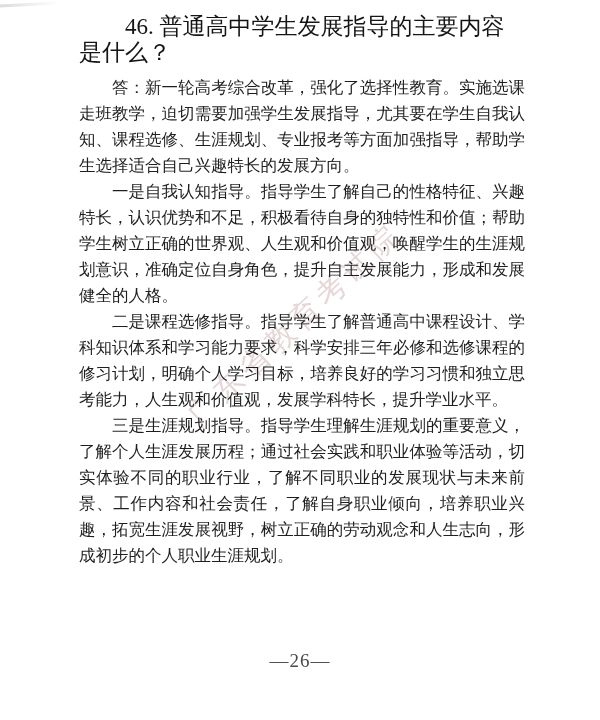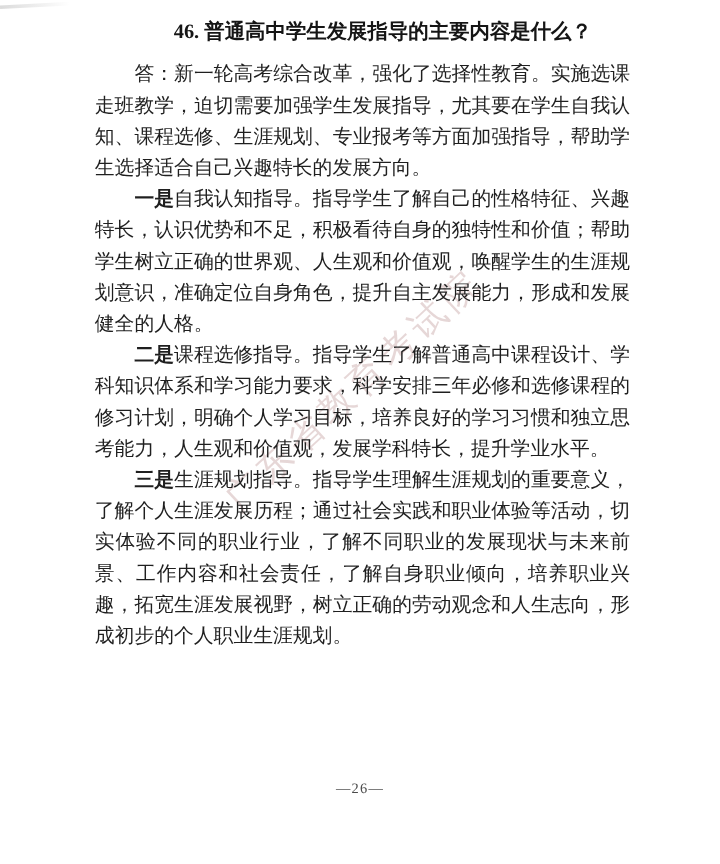--- a/index.html
+++ b/index.html
@@ -29,57 +29,57 @@
     position: absolute;
     left: 79px;
     top: 14px;
     width: 446px;
     color: #1f1f1f;
     font-size: 16.5px;
     line-height: 26px;
     text-align: justify;
   }
   .doc-title {
-    font-weight: bold;
-    font-size: 17px;
+    font-weight: normal;
+    font-size: 23px;
     text-indent: 2em;
     margin: 0 0 9px 0;
     color: #151515;
-    text-align: center;
+    text-align: left;
   }
   .content p {
     margin: 0;
     text-indent: 2em;
   }
   .lead {
     font-weight: normal;
   }
   .lead-bold {
-    font-weight: bold;
+    font-weight: normal;
   }
   .watermark {
     position: absolute;
     left: 295px;
     top: 325px;
     transform: translate(-50%, -50%) rotate(-43deg);
     transform-origin: center;
     font-size: 30px;
     letter-spacing: 5px;
     white-space: nowrap;
     color: rgba(192, 154, 154, 0.40);
     pointer-events: none;
     user-select: none;
   }
   .page-number {
     position: absolute;
     left: 0;
     right: 0;
     top: 650px;
     text-align: center;
-    font-size: 12px;
+    font-size: 19px;
     color: #4a4a4a;
     letter-spacing: 1px;
   }
 </style>
 </head>
 <body>
 
 <div class="page">
 
   <div class="scan-streak"></div>

